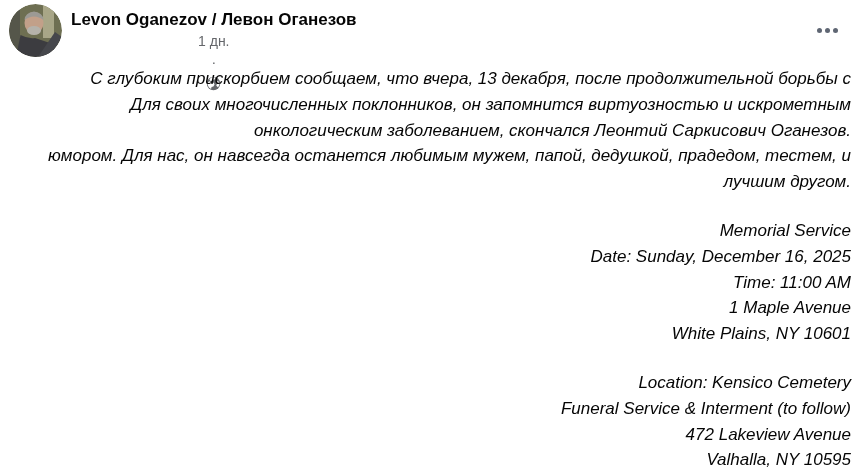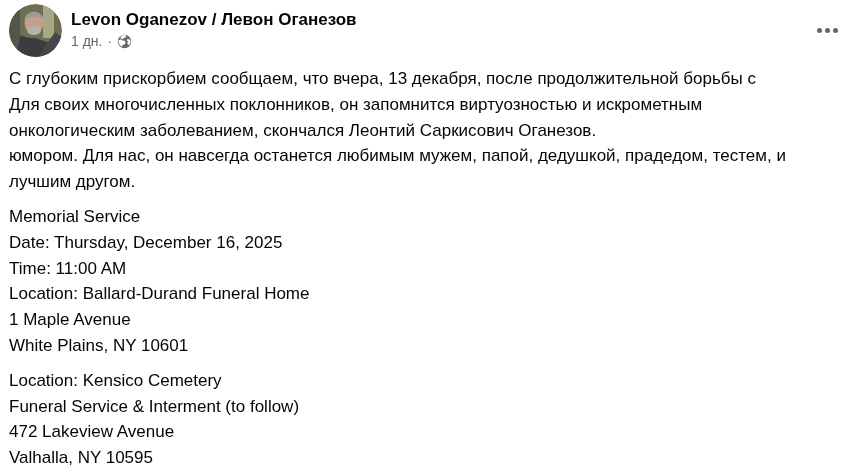--- a/index.html
+++ b/index.html
@@ -6,21 +6,22 @@
   html, body {
     width: 862px; height: 472px;
     background: #ffffff;
     font-family: "Liberation Sans", sans-serif;
     overflow: hidden;
   }
   .post {
     position: relative;
     width: 862px; height: 452px;
     background: #ffffff;
-    padding: 4px 25px 6px 9px;
+    padding: 4px 11px 6px 9px;
+    text-align: right;
   }
   .post-header {
     display: flex;
     align-items: flex-start;
     gap: 9px;
     margin-bottom: 8px;
     height: 54px;
   }
   .avatar-wrap {
     width: 53px; height: 53px;
@@ -38,20 +39,21 @@
     cursor: pointer;
   }
   .meta-row {
     display: flex;
     align-items: center;
     gap: 5px;
     margin-top: 3px;
     font-size: 14px;
     color: #65676B;
     line-height: 16px;
+    flex-direction: column;
   }
   .meta-sep { font-size: 14px; color: #65676B; }
   .globe { display: inline-flex; margin-top: 1px; }
   .more-btn {
     position: absolute;
     top: 22px; right: 20px;
     display: flex;
     align-items: center;
     gap: 3px;
     padding: 6px 4px;
@@ -63,22 +65,22 @@
     width: 5px; height: 5px;
     border-radius: 50%;
     background: #5f6673;
   }
   .post-content {
     font-size: 17px;
     color: #050505;
     line-height: 25.8px;
     letter-spacing: 0;
   }
-  .para + .para { margin-top: 9px; }
-  .line { white-space: nowrap; }
+  .para + .para { margin-top: 23px; }
+  .line { white-space: nowrap; font-style: italic; }
 </style>
 </head>
 <body>
 
 <div class="post">
 
   <div class="post-header">
     <div class="avatar-wrap">
       <svg width="53" height="53" viewBox="0 0 53 53">
         <defs>
@@ -128,23 +130,22 @@
     <div class="para">
       <div class="line">С глубоким прискорбием сообщаем, что вчера, 13 декабря, после продолжительной борьбы с</div>
       <div class="line">Для своих многочисленных поклонников, он запомнится виртуозностью и искрометным</div>
       <div class="line">онкологическим заболеванием, скончался Леонтий Саркисович Оганезов.</div>
       <div class="line">юмором. Для нас, он навсегда останется любимым мужем, папой, дедушкой, прадедом, тестем, и</div>
       <div class="line">лучшим другом.</div>
     </div>
 
     <div class="para">
       <div class="line">Memorial Service</div>
-      <div class="line">Date: Thursday, December 16, 2025</div>
+      <div class="line">Date: Sunday, December 16, 2025</div>
       <div class="line">Time: 11:00 AM</div>
-      <div class="line">Location: Ballard-Durand Funeral Home</div>
       <div class="line">1 Maple Avenue</div>
       <div class="line">White Plains, NY 10601</div>
     </div>
 
     <div class="para">
       <div class="line">Location: Kensico Cemetery</div>
       <div class="line">Funeral Service &amp; Interment (to follow)</div>
       <div class="line">472 Lakeview Avenue</div>
       <div class="line">Valhalla, NY 10595</div>
     </div>

